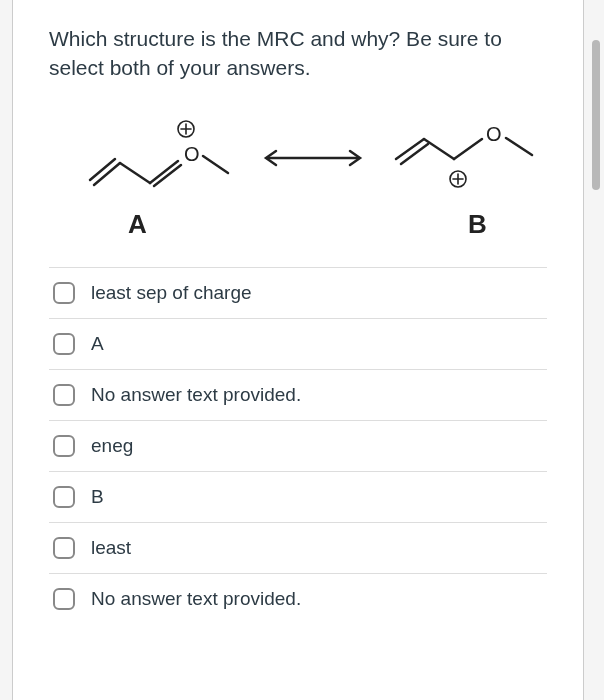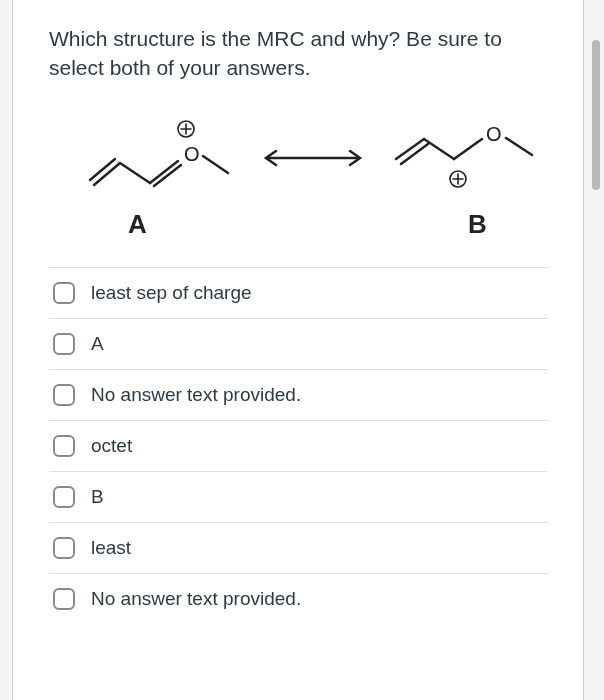--- a/index.html
+++ b/index.html
@@ -134,21 +134,21 @@
     <div class="option">
       <div class="checkbox"></div>
       <div class="option-label">A</div>
     </div>
     <div class="option">
       <div class="checkbox"></div>
       <div class="option-label">No answer text provided.</div>
     </div>
     <div class="option">
       <div class="checkbox"></div>
-      <div class="option-label">octet</div>
+      <div class="option-label">eneg</div>
     </div>
     <div class="option">
       <div class="checkbox"></div>
       <div class="option-label">B</div>
     </div>
     <div class="option">
       <div class="checkbox"></div>
       <div class="option-label">least</div>
     </div>
     <div class="option">

